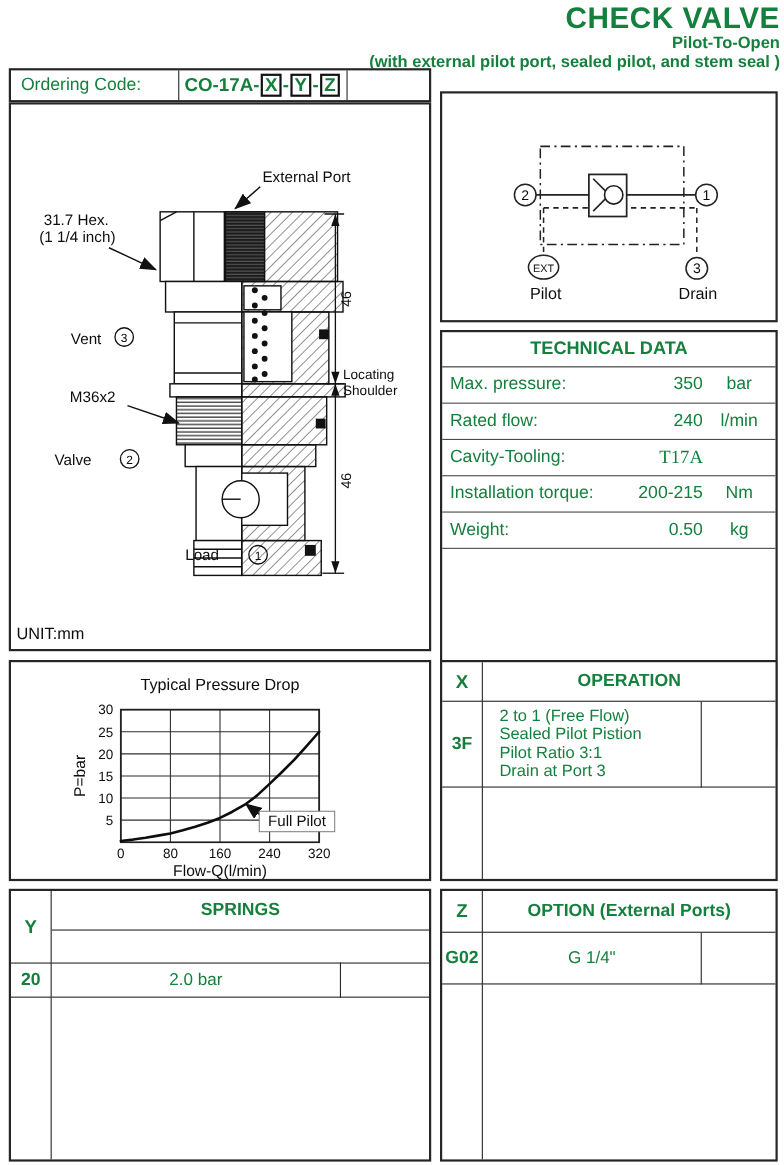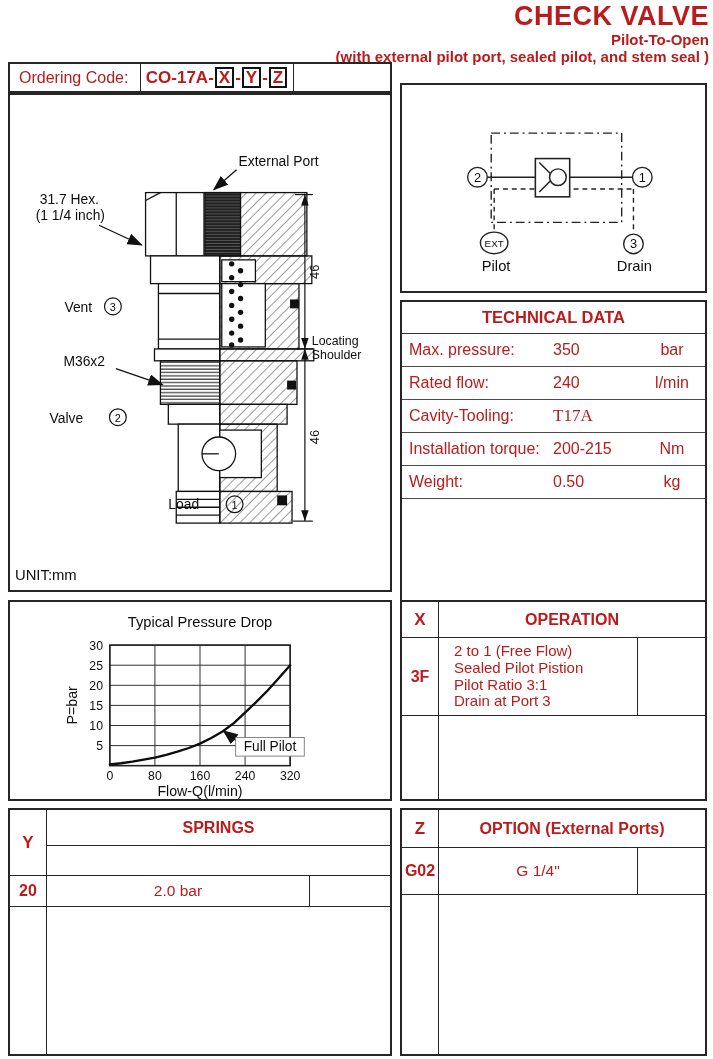--- a/index.html
+++ b/index.html
@@ -1,40 +1,40 @@
 <!DOCTYPE html>
 <html><head>
 <meta charset="utf-8">
 <style>
   html,body{margin:0;padding:0;background:#fff;}
-  .page{position:relative;width:713px;height:1059px;background:#fff;color:#b91c1c;
+  .page{position:relative;width:713px;height:1059px;background:#fff;color:#15803d;
         font-family:"Liberation Sans","DejaVu Sans",sans-serif;overflow:hidden;}
   .panel{position:absolute;border:2px solid #262626;background:#fff;box-sizing:border-box;}
 
   
   .hdr{position:absolute;top:2px;right:4px;text-align:right;line-height:1.05;}
   .hdr .t1{font-size:27px;font-weight:800;letter-spacing:.5px;}
   .hdr .t2{font-size:15px;font-weight:700;margin-top:2px;}
   .hdr .t3{font-size:15px;font-weight:700;margin-top:1px;}
 
   
   .ord{display:flex;align-items:center;}
-  .ord .c1{width:131px;padding-left:9px;font-size:16px;border-right:1.6px solid #262626;
+  .ord .c1{width:153px;padding-left:9px;font-size:16px;border-right:1.6px solid #262626;
            height:100%;display:flex;align-items:center;box-sizing:border-box;}
   .ord .c2{width:153px;border-right:1.6px solid #262626;height:100%;display:flex;
            align-items:center;justify-content:center;font-weight:800;font-size:17px;box-sizing:border-box;}
   .ord .c3{flex:1;height:100%;}
   .obox{border:2px solid #111;padding:0 2px;margin:0 1px;line-height:1.05;display:inline-block;}
 
   
   .tech-title{height:31px;display:flex;align-items:center;justify-content:center;
               font-weight:800;font-size:16.5px;border-bottom:1.7px solid #333;}
   .trow{height:32px;display:flex;align-items:center;border-bottom:1.4px solid #4a4a4a;font-size:16px;}
   .trow .lb{flex:1;padding-left:7px;}
-  .trow .vl{width:86px;text-align:left;}
+  .trow .vl{width:86px;text-align:right;}
   .trow .un{width:66px;text-align:center;}
   .serif{font-family:"Liberation Serif","DejaVu Serif",serif;font-size:17px;}
 
   
   .gtab{display:grid;height:100%;}
   .cell{box-sizing:border-box;display:flex;align-items:center;justify-content:center;}
   .b-r{border-right:1.5px solid #262626;}
   .b-b{border-bottom:1.5px solid #262626;}
   .b-t{border-top:1.5px solid #262626;}
   .hcode{font-weight:800;font-size:17px;}

